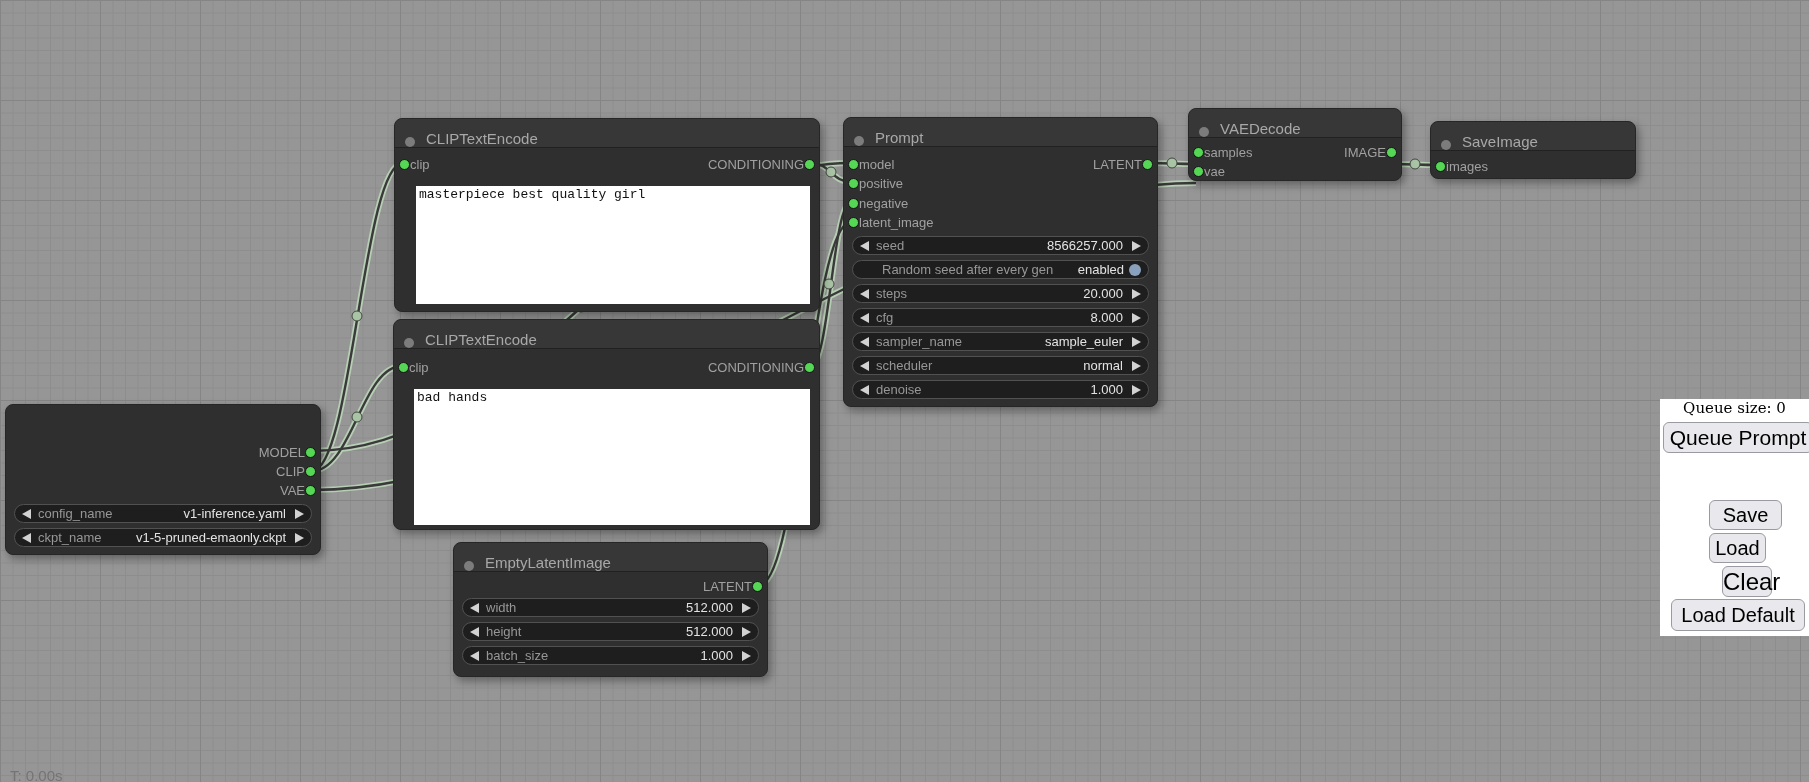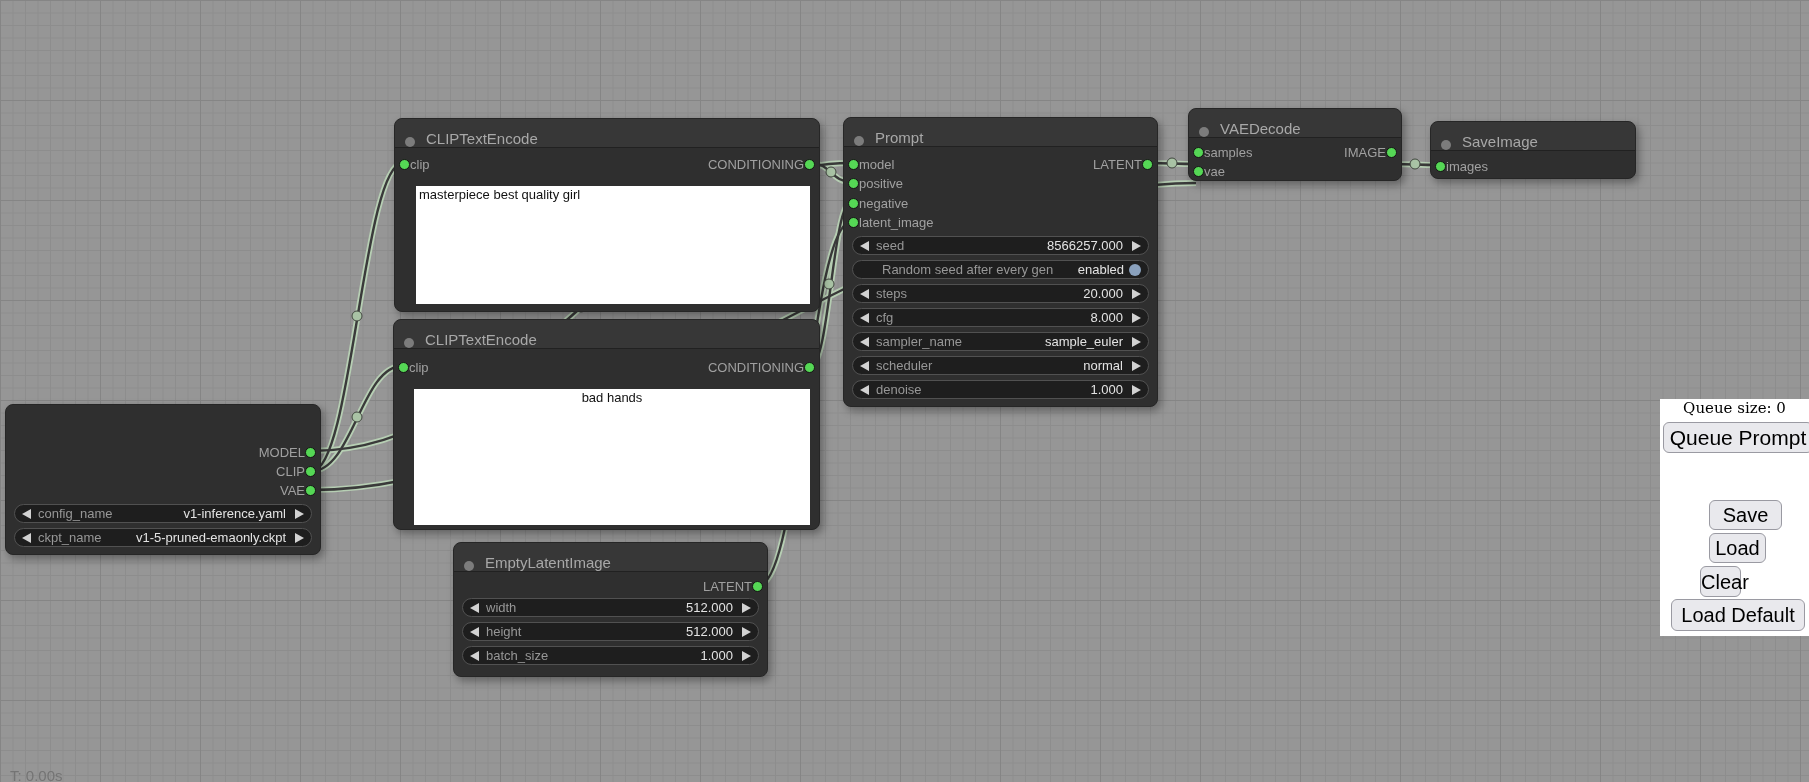--- a/index.html
+++ b/index.html
@@ -35,32 +35,32 @@
           padding:0 7px;box-sizing:border-box;font-size:13px;white-space:nowrap}
   .wlabel{color:#979797;margin-left:7px}
   .wvalue{margin-left:auto;color:#e3e3e3;margin-right:9px}
   .arr{width:0;height:0;flex:none}
   .arr-l{border-top:5px solid transparent;border-bottom:5px solid transparent;border-right:9px solid #d2d2d2}
   .arr-r{border-top:5px solid transparent;border-bottom:5px solid transparent;border-left:9px solid #d2d2d2}
   .toggle-circle{width:12px;height:12px;border-radius:50%;background:#8aa1bd;margin-left:3px;flex:none}
   .widget.toggle .wlabel{margin-left:22px}
   .widget.toggle .wvalue{margin-right:2px}
   .prompt{position:absolute;background:#ffffff;border:none;resize:none;outline:none;
-          font-family:Liberation Sans, sans-serif;font-size:13px;color:#111;
+          font-family:Liberation Mono, monospace;font-size:13px;color:#111;
           padding:1px 3px;box-sizing:border-box;overflow:hidden}
 
   #queue-panel{position:absolute;left:1660px;top:399px;width:149px;height:237px;
                background:#ffffff;z-index:3}
   .qsize{text-align:center;font-family:"DejaVu Serif",serif;font-size:15px;color:#000;}
   .qbtn{position:absolute;background:#e9e9ed;border:1px solid #9a9aa2;border-radius:6px;
         color:#000;font-family:"Liberation Sans",sans-serif;padding:0;line-height:1;cursor:pointer}
   #btn-queue-prompt{left:3px;top:23px;width:150px;height:31px;font-size:21px}
   #btn-save{left:49px;top:101px;width:73px;height:30px;font-size:20px}
   #btn-load{left:49px;top:134px;width:57px;height:30px;font-size:20px}
-  #btn-clear{left:40px;top:167px;width:41px;height:31px;font-size:20px}
+  #btn-clear{left:62px;top:167px;width:50px;height:31px;font-size:24px}
   #btn-load-default{left:11px;top:200px;width:134px;height:32px;font-size:20px}
   #timer{position:absolute;left:10px;top:767px;font-size:15px;color:#747474;z-index:0}
 </style>
 </head>
 <body>
 
 <svg id="wires" width="1809" height="782">
   <g id="links">
     <path class="lk" d="M 312 451 C 527 451 636 163 851 163"></path>
     <path class="lk" d="M 312 471 C 352 471 363 163 403 163"></path>
@@ -141,21 +141,21 @@
     <span>CLIPTextEncode</span>
   </div>
   <div class="slot in" style="top:38px">
     <span class="sdot"></span>
     <span>clip</span>
   </div>
   <div class="slot out" style="top:38px">
     <span>CONDITIONING</span>
     <span class="sdot"></span>
   </div>
-  <textarea class="prompt" style="left: 20px; top: 69px; width: 396px; height: 136px; text-align: center;">bad hands</textarea>
+  <textarea class="prompt" style="left: 20px; top: 69px; width: 396px; height: 136px;">bad hands</textarea>
 </div>
 
 <div class="node" id="node-sampler" style="left:843px;top:117px;width:315px;height:290px">
   <div class="ntitle">
     <span class="tdot"></span>
     <span>Prompt</span>
   </div>
   <div class="slot in" style="top:37px">
     <span class="sdot"></span>
     <span>model</span>

